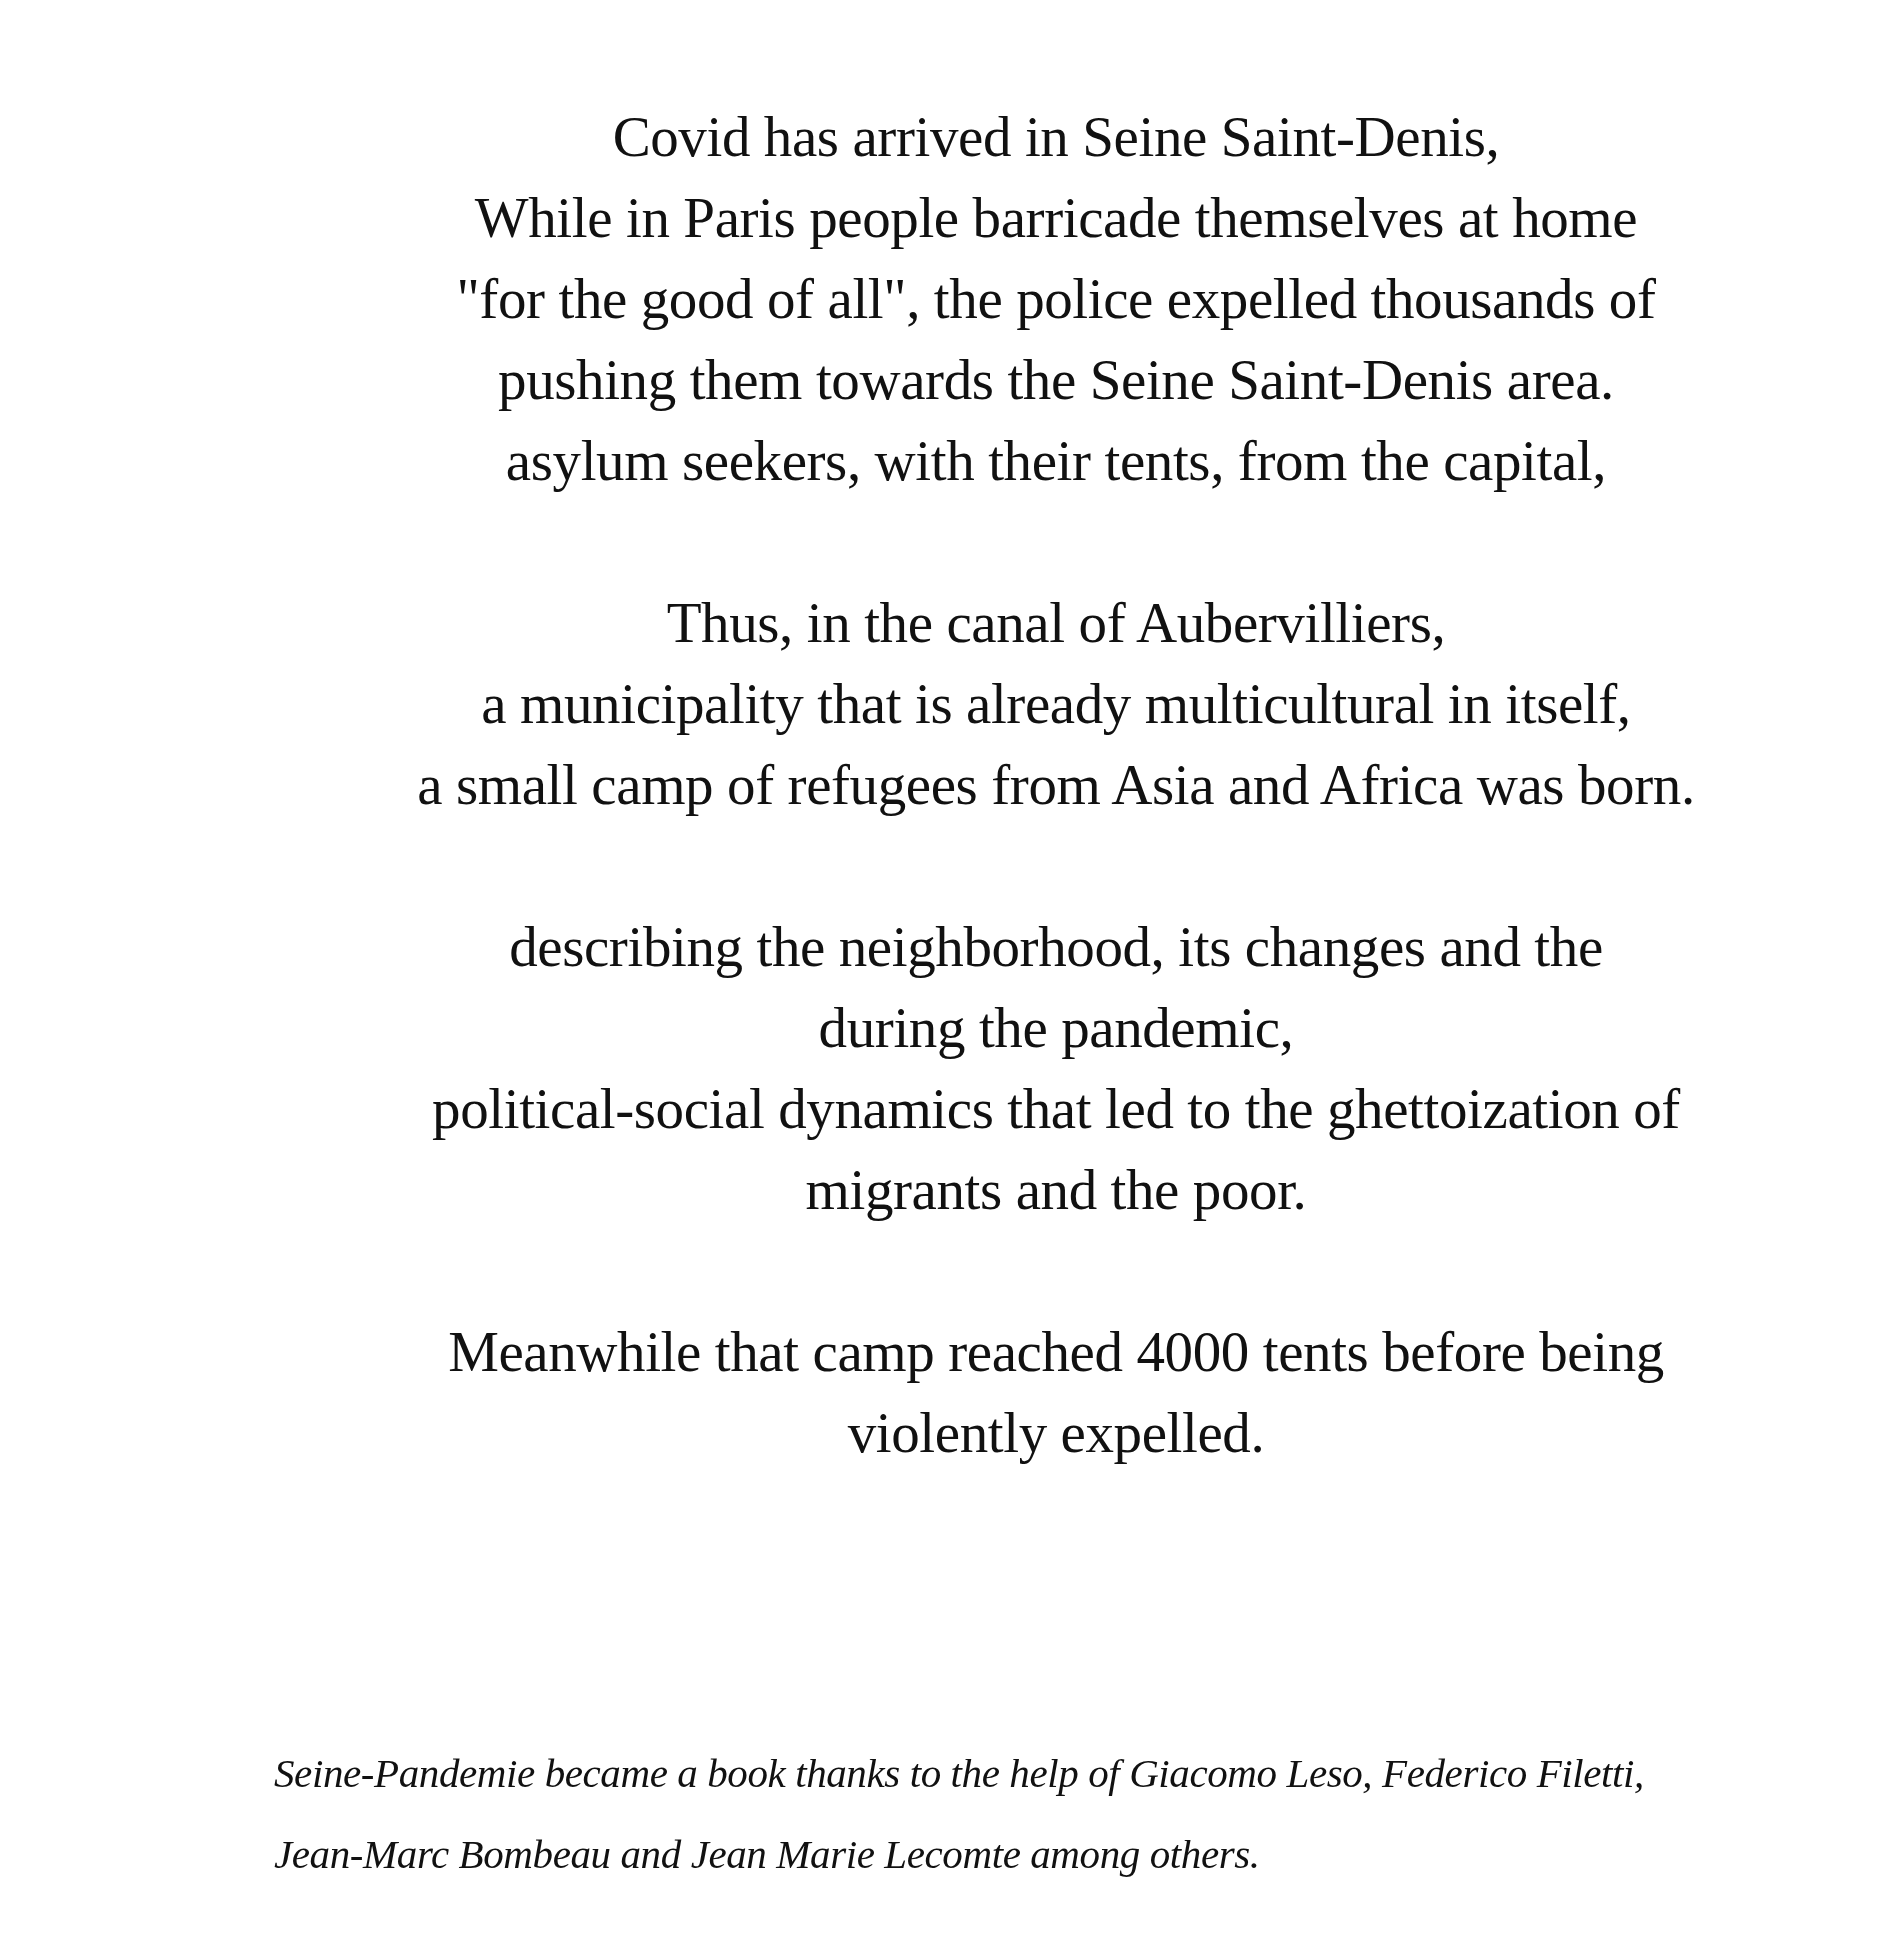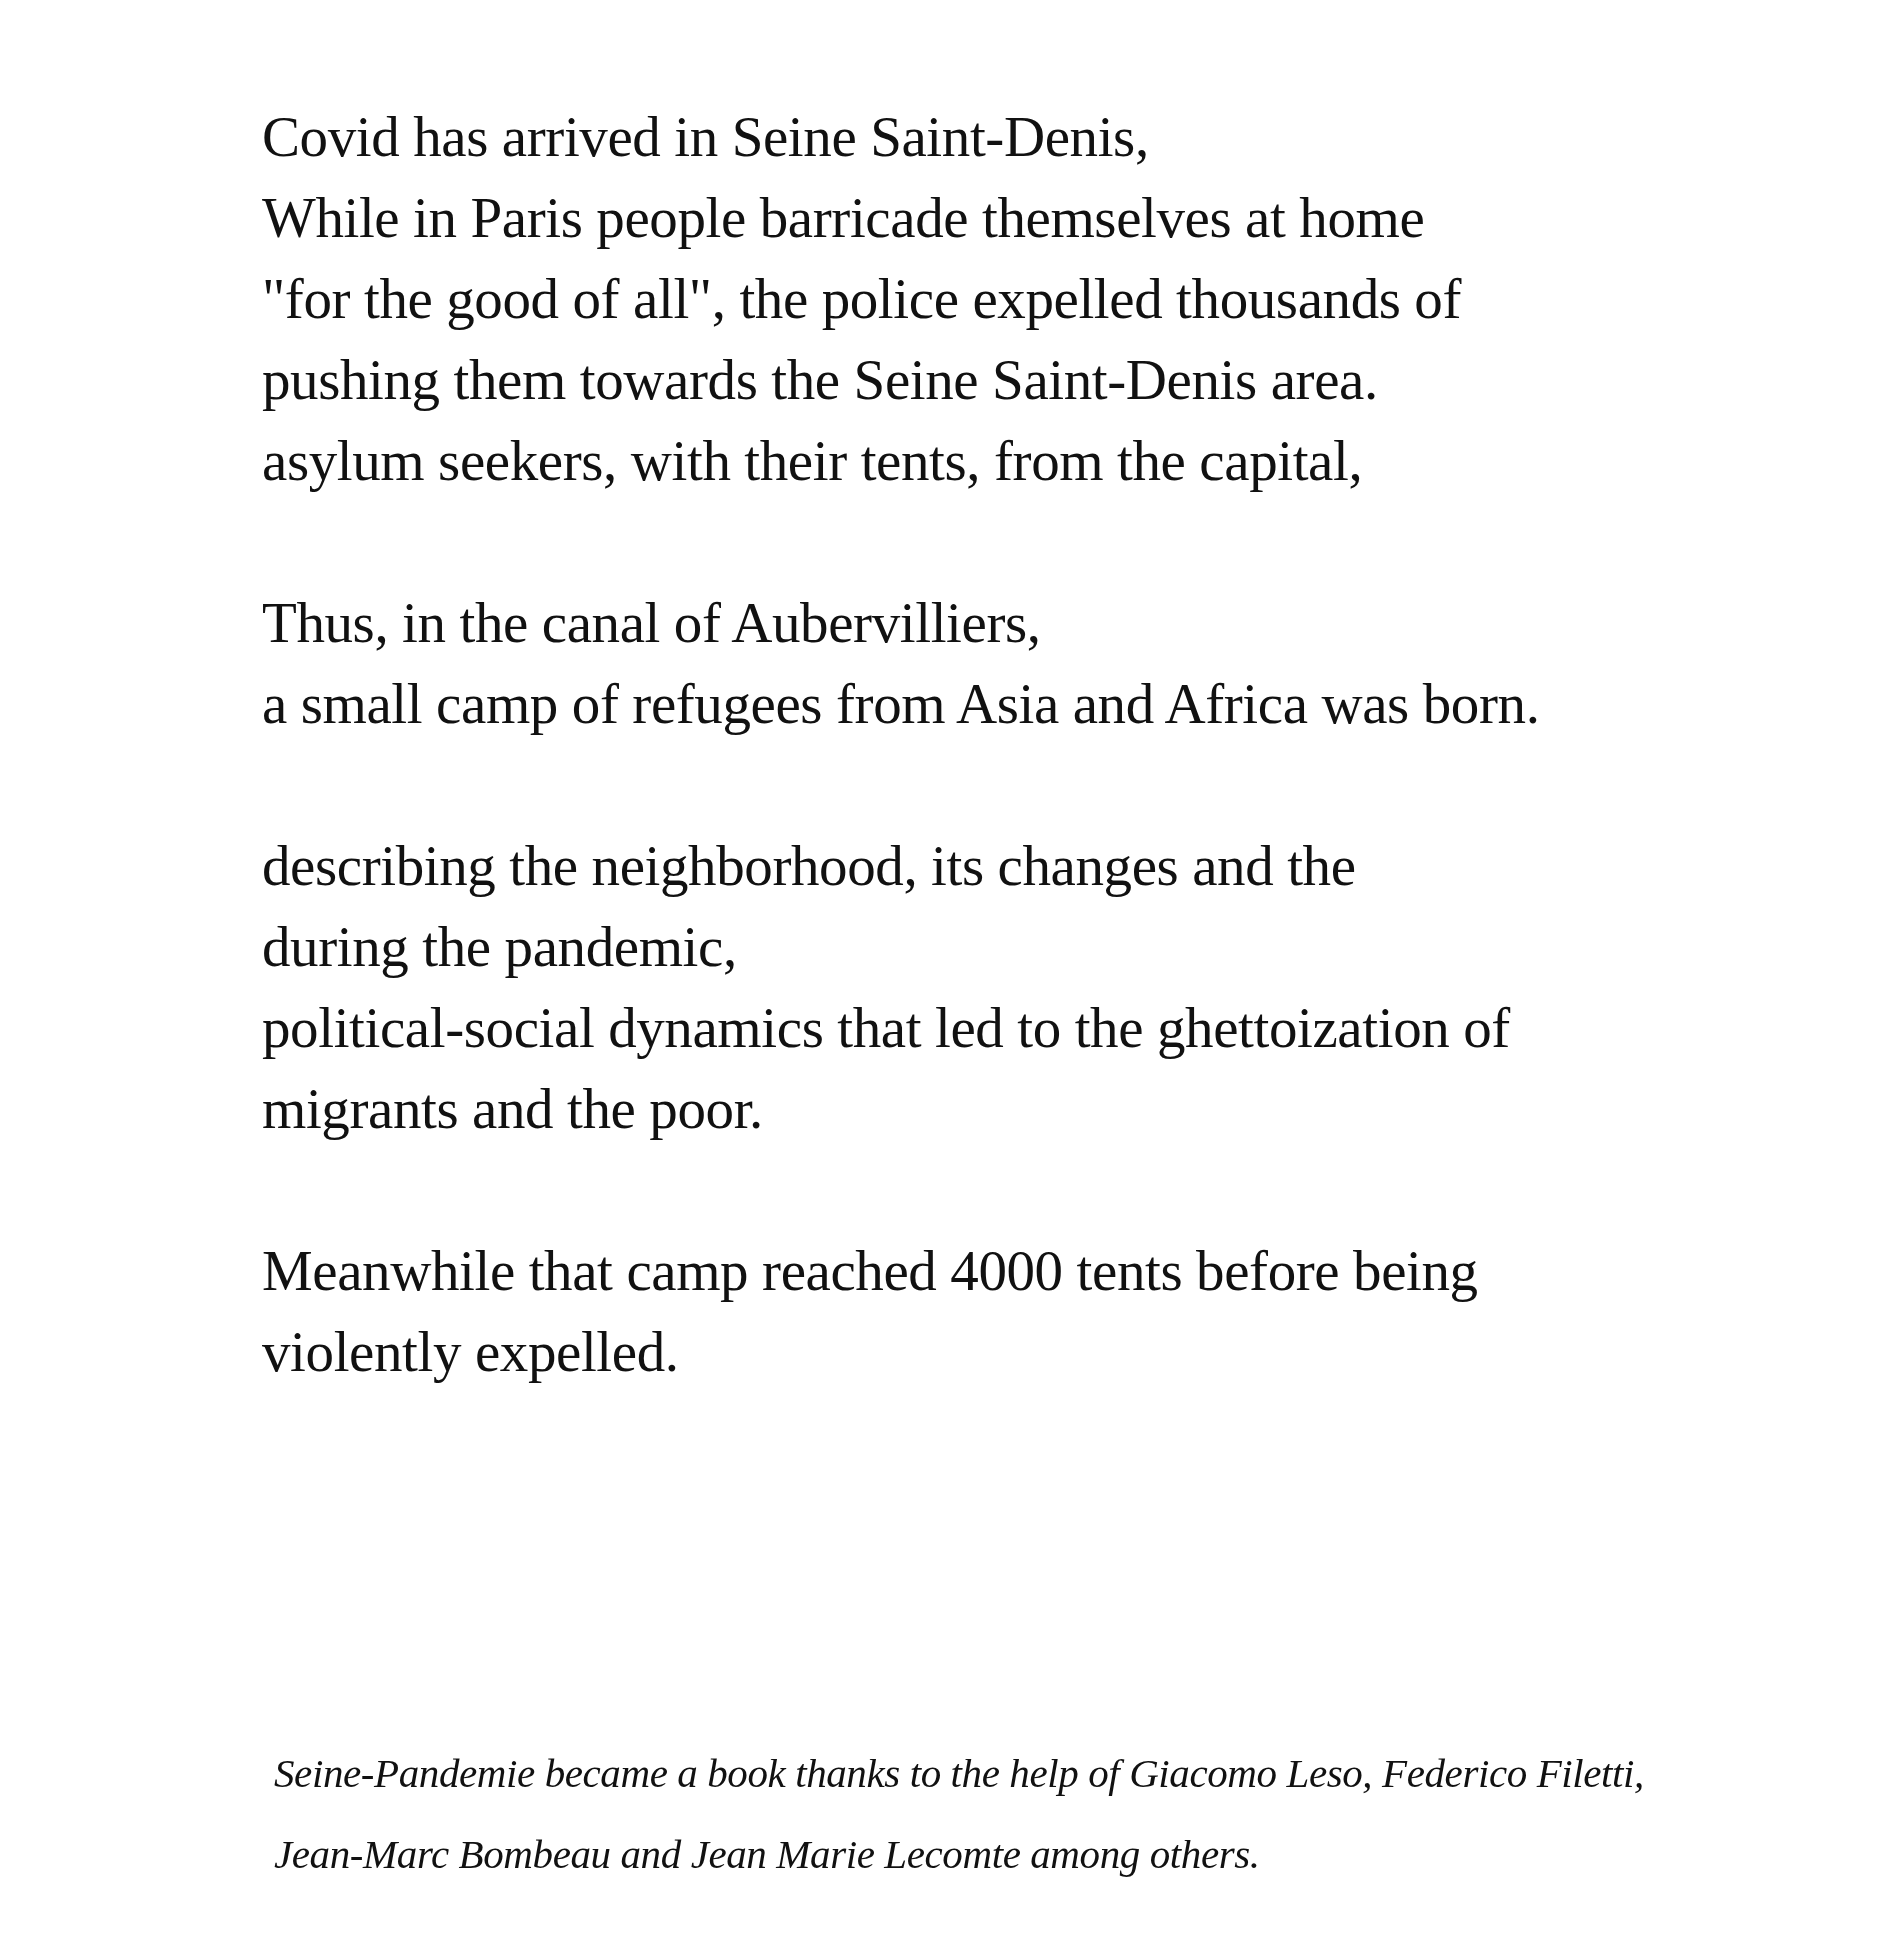--- a/index.html
+++ b/index.html
@@ -2,39 +2,40 @@
 <html style="font-size:13px"><head>
 <meta charset="utf-8">
 <style>
   html, body { margin: 0; padding: 0; background: #ffffff; }
   body { width: 1900px; height: 1956px; position: relative; overflow: hidden; }
   .doc {
     position: absolute; left: 262px; top: 96px; width: 1588px;
     font-family: "Liberation Serif", "DejaVu Serif", serif;
     color: #111111;
   }
-  .para { margin: 0 0 81px 0; }
+  .para { margin: 0 0 81px 0; text-align: center; }
   .line { display: block; font-size: 57px; line-height: 81px; white-space: nowrap; letter-spacing: -0.4px; }
   .credits { position: absolute; left: 274px; top: 1733px; width: 1588px;
     font-family: "Liberation Serif", "DejaVu Serif", serif; font-style: italic; color: #111111; }
   .credits .cline { display: block; font-size: 41px; line-height: 81px; white-space: nowrap; letter-spacing: -0.4px; }
 </style>
 </head>
 <body>
 
 <div class="doc">
   <p class="para">
     <span class="line">Covid has arrived in Seine Saint-Denis,</span>
     <span class="line">While in Paris people barricade themselves at home</span>
     <span class="line">"for the good of all", the police expelled thousands of</span>
     <span class="line">pushing them towards the Seine Saint-Denis area.</span>
     <span class="line">asylum seekers, with their tents, from the capital,</span>
   </p>
   <p class="para">
     <span class="line">Thus, in the canal of Aubervilliers,</span>
+    <span class="line">a municipality that is already multicultural in itself,</span>
     <span class="line">a small camp of refugees from Asia and Africa was born.</span>
   </p>
   <p class="para">
     <span class="line">describing the neighborhood, its changes and the</span>
     <span class="line">during the pandemic,</span>
     <span class="line">political-social dynamics that led to the ghettoization of</span>
     <span class="line">migrants and the poor.</span>
   </p>
   <p class="para">
     <span class="line">Meanwhile that camp reached 4000 tents before being</span>

